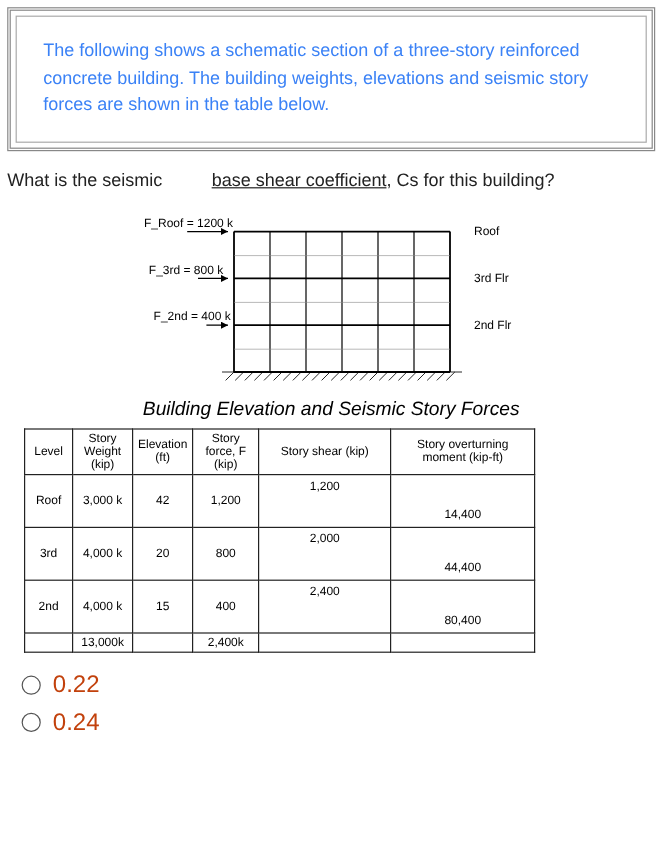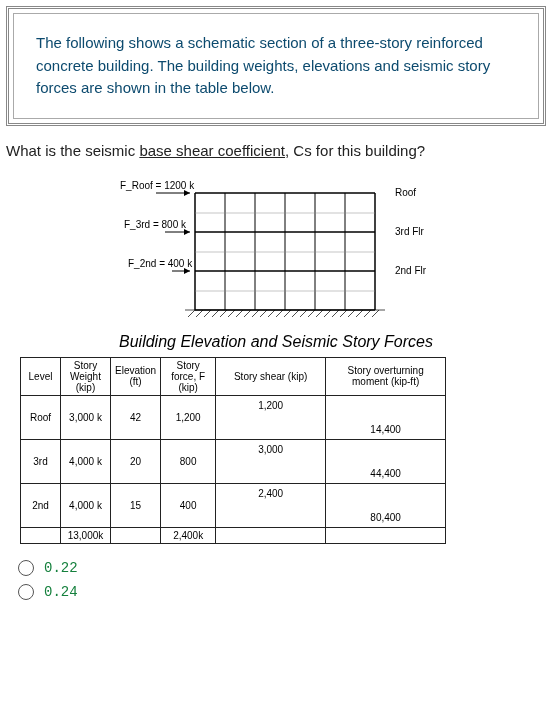--- a/index.html
+++ b/index.html
@@ -1,32 +1,32 @@
 <!DOCTYPE html>
 <html><head>
   <meta charset="utf-8">
   <style>
     * { box-sizing: border-box; margin: 0; padding: 0; }
     body { font-family: Arial, sans-serif; font-size: 12px; background: #fff; width: 552px; }
     .outer-frame { border: 3px double #888; margin: 6px; padding: 4px; }
     .inner-frame { border: 1px solid #aaa; padding: 18px 22px; }
-    .prompt-text { font-size: 15px; line-height: 1.5; color: #0c4a6e; }
+    .prompt-text { font-size: 15px; line-height: 1.5; color: #3b82f6; }
     .question { font-size: 15px; margin: 16px 6px 14px 6px; color: #222; }
-    .question .underline { text-decoration: underline; }
+    .question .underline { text-decoration: underline; margin-left: 37px; }
     .diagram-area { margin: 6px 40px 10px 60px; }
     .diagram-svg { display: block; }
     .table-caption { text-align: center; font-size: 16px; font-style: italic; margin: 8px 0 6px 0; }
     table.data { border-collapse: collapse; margin: 0 20px 16px 20px; font-size: 10px; }
     table.data th, table.data td { border: 1px solid #222; padding: 2px 4px; text-align: center; vertical-align: middle; }
     table.data th { font-weight: normal; }
     table.data td.tall { height: 44px; vertical-align: top; padding-top: 4px; }
     .options { margin: 10px 0 10px 18px; }
     .option-row { display: flex; align-items: center; margin: 8px 0; }
     .radio { width: 16px; height: 16px; border: 1.5px solid #555; border-radius: 50%; margin-right: 10px; flex-shrink: 0; background: #fff; }
-    .option-row span { font-size: 14px; color: #15803d; font-family: Liberation Mono, monospace; }
+    .option-row span { font-size: 20px; color: #c2410c; }
   </style>
 </head>
 <body>
 
 <div class="outer-frame">
   <div class="inner-frame">
     <div class="prompt-text">The following shows a schematic section of a three-story reinforced concrete building. The building weights, elevations and seismic story forces are shown in the table below.</div>
   </div>
 </div>
 
@@ -121,21 +121,21 @@
     <td>42</td>
     <td>1,200</td>
     <td class="tall">1,200</td>
     <td class="tall" style="vertical-align:bottom;padding-bottom:4px">14,400</td>
   </tr>
   <tr>
     <td>3rd</td>
     <td>4,000 k</td>
     <td>20</td>
     <td>800</td>
-    <td class="tall">3,000</td>
+    <td class="tall">2,000</td>
     <td class="tall" style="vertical-align:bottom;padding-bottom:4px">44,400</td>
   </tr>
   <tr>
     <td>2nd</td>
     <td>4,000 k</td>
     <td>15</td>
     <td>400</td>
     <td class="tall">2,400</td>
     <td class="tall" style="vertical-align:bottom;padding-bottom:4px">80,400</td>
   </tr>

